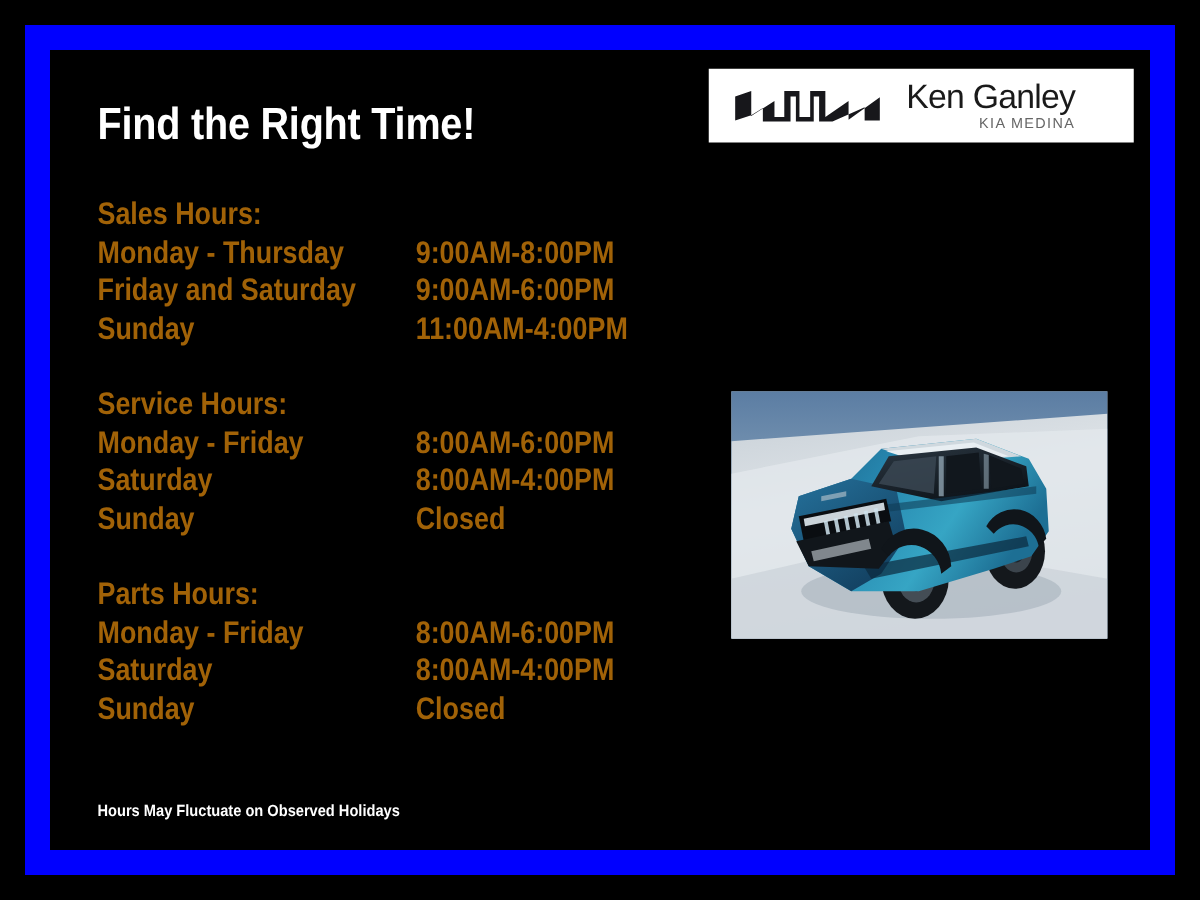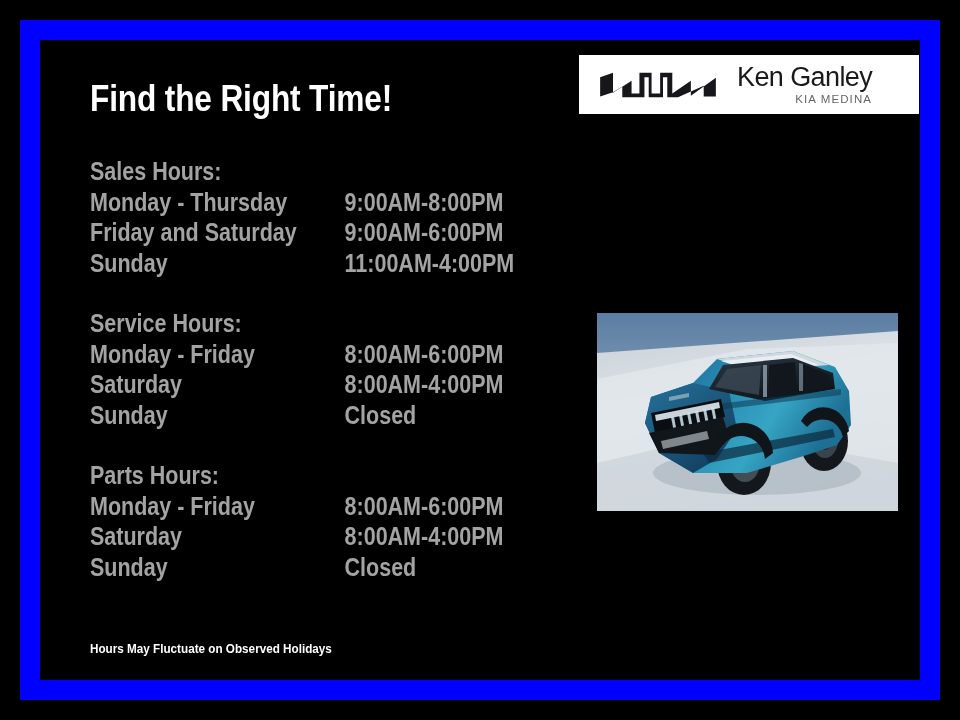--- a/index.html
+++ b/index.html
@@ -26,21 +26,21 @@
     left: 20px;
     top: 20px;
     width: 920px;
     height: 680px;
     border: 20px solid #0000ff;
     box-sizing: border-box;
     background: #000000;
   }
   #canvas {
     position: absolute;
-    left: 12px;
+    left: 0;
     top: 0;
     width: 800px;
     height: 720px;
   }
 
   
   #page-title {
     position: absolute;
     left: 78px;
     top: 78px;
@@ -52,21 +52,21 @@
     color: #ffffff;
     transform: scaleX(0.88);
     transform-origin: left top;
     white-space: nowrap;
   }
 
   
   .hours-group {
     position: absolute;
     left: 78px;
-    color: #a3a3a3;
+    color: #a16207;
     font-weight: bold;
     font-size: 25px;
     line-height: 30.5px;
     white-space: nowrap;
   }
   .hours-group .inner {
     transform: scaleX(0.86);
     transform-origin: left top;
   }
   .group-title { display: block; }

